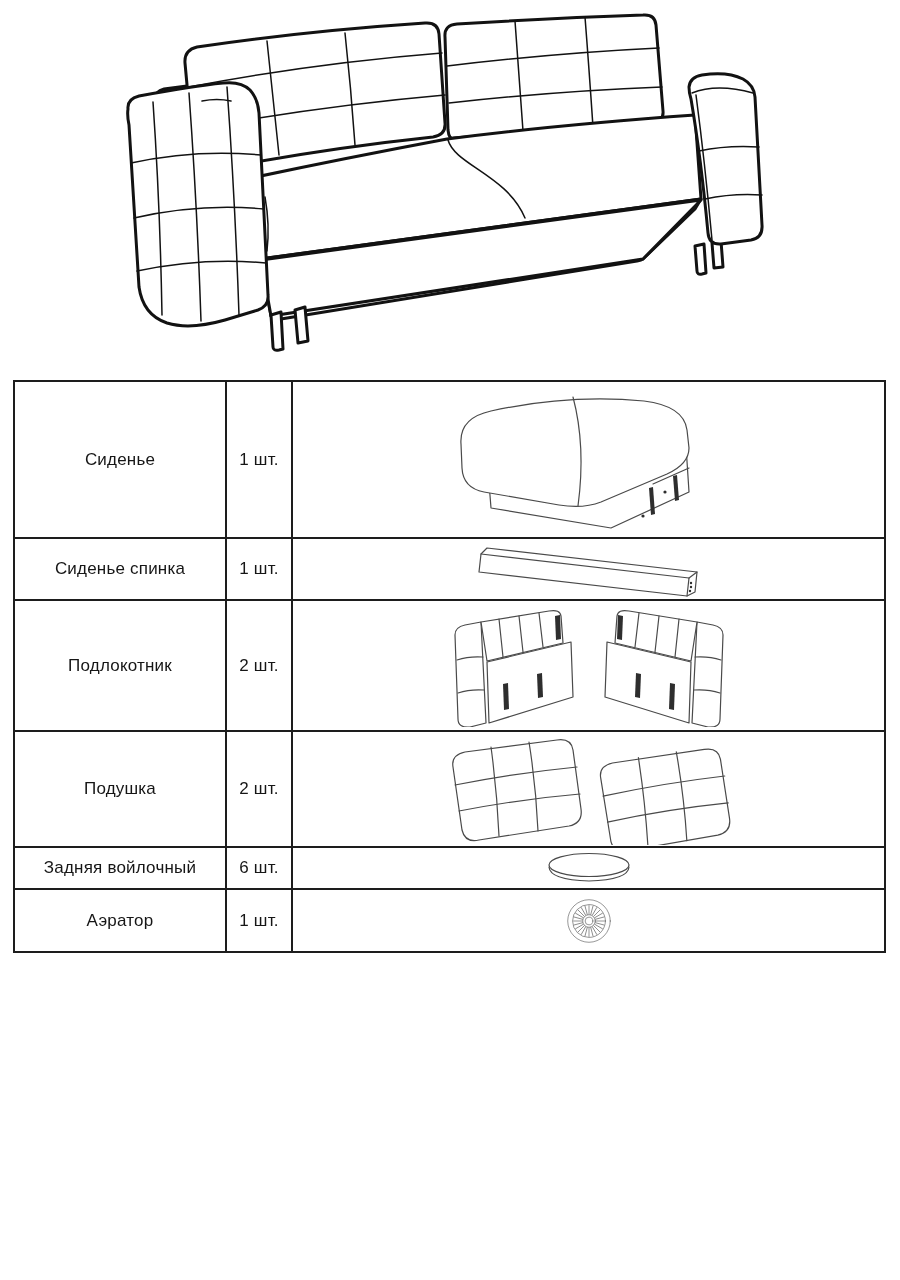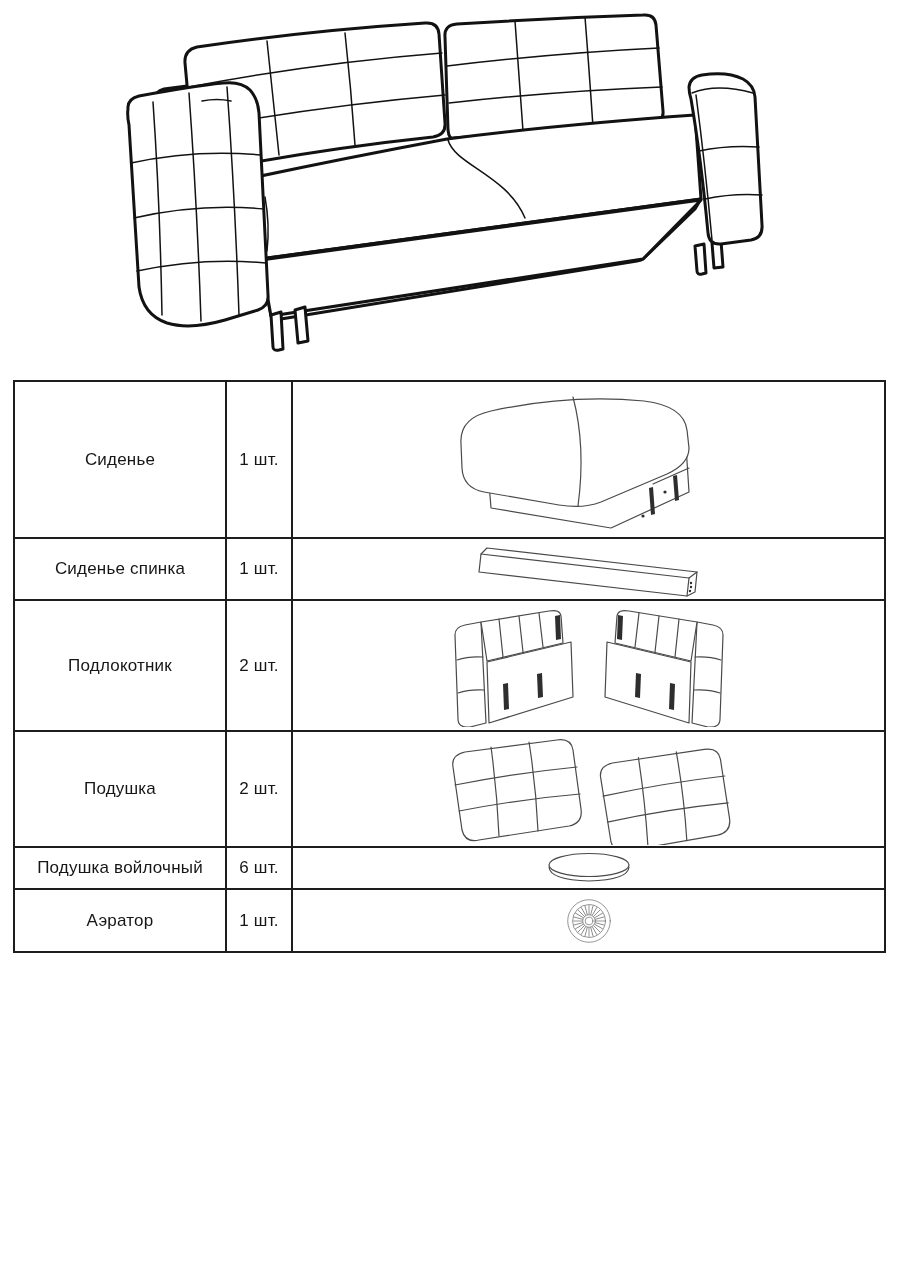--- a/index.html
+++ b/index.html
@@ -161,21 +161,21 @@
             <path class="ln" d="M14,52 Q75,40 136,34"></path>
             <path class="ln" d="M18,78 Q80,66 139,61"></path>
           </g>
           <use href="#cush" transform="translate(148,10) rotate(-1 80 50)"></use>
         </svg>
       </td>
     </tr>
 
 
     <tr class="r7">
-      <td class="name">Подушка войлочный</td>
+      <td class="name">Задняя войлочный</td>
       <td class="qty">6 шт.</td>
       <td class="pic">
         <svg width="110" height="36" viewBox="0 0 110 36">
           <ellipse class="lnf" cx="55" cy="15" rx="40" ry="11.5"></ellipse>
           <path class="ln" d="M15,17 Q16,30 55,31 Q94,30 95,17"></path>
         </svg>
       </td>
     </tr>
 
     <tr class="r8">

